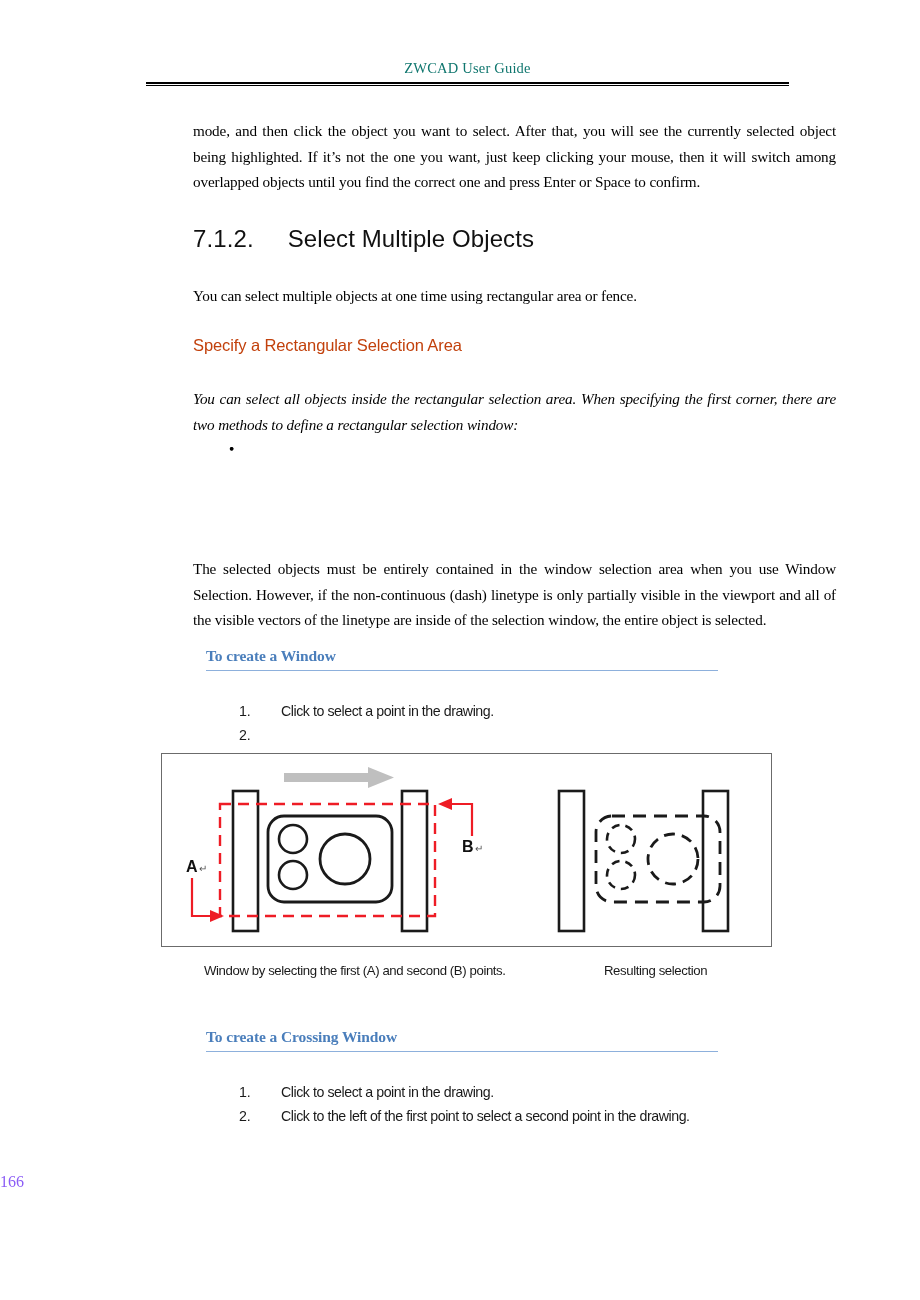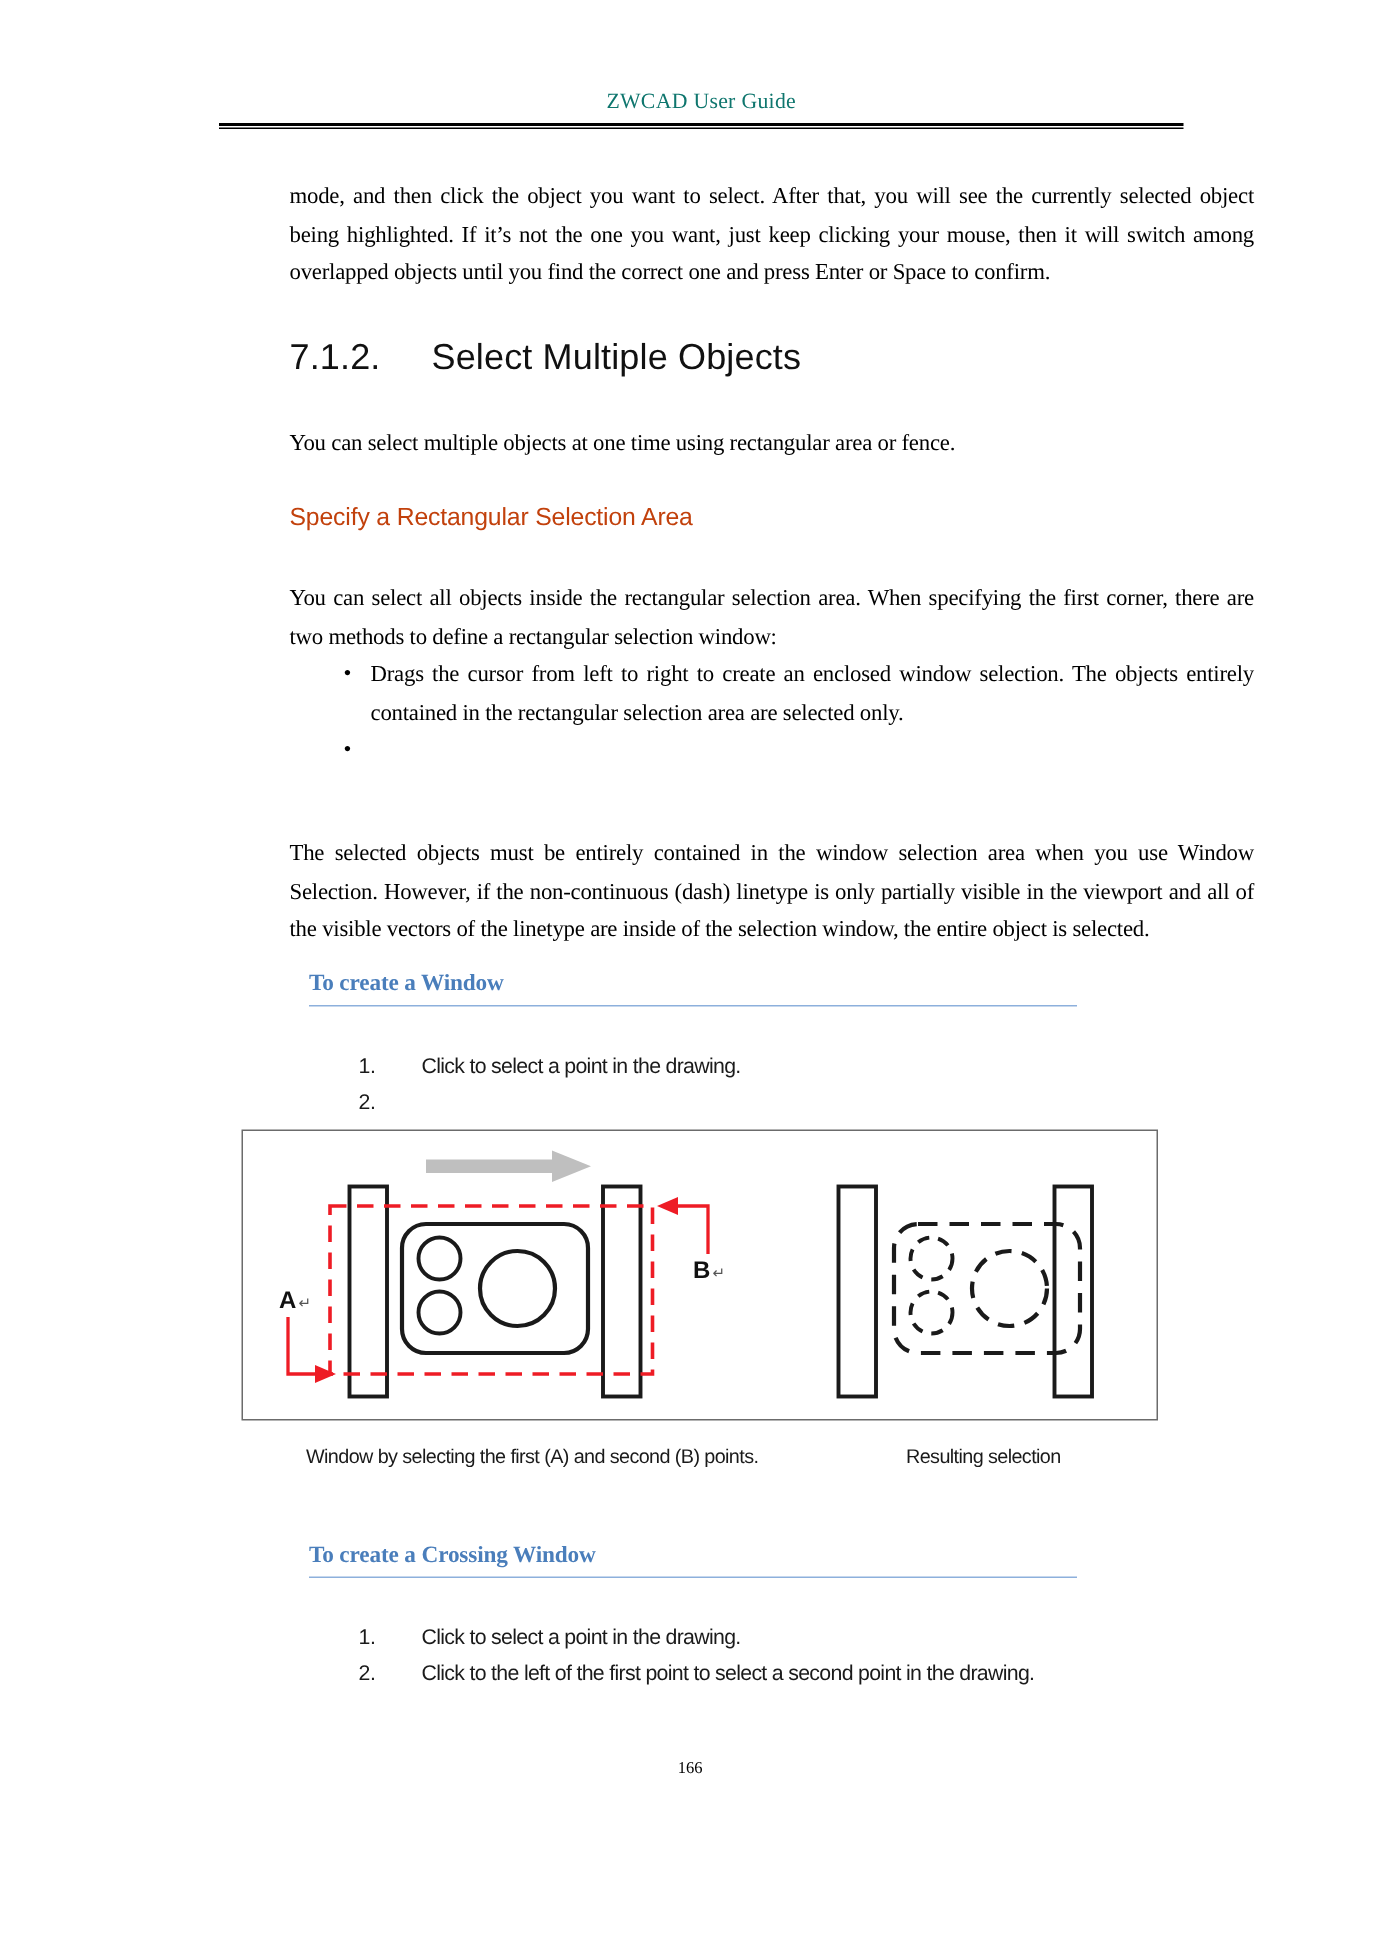--- a/index.html
+++ b/index.html
@@ -169,24 +169,24 @@
   }
   .caption-left  { left: 43px;  top: 0; }
   .caption-right { left: 443px; top: 0; }
 
   
   .page-number {
     position: absolute;
     left: 0;
     top: 1173px;
     width: 920px;
-    text-align: center;
-    font-family: "Liberation Serif", serif;
-    font-size: 11px;
-    color: #000000;
+    text-align: left;
+    font-family: "Liberation Serif", serif;
+    font-size: 16px;
+    color: #8b5cf6;
   }
 </style>
 </head>
 <body>
 
 <div class="page-header">
   <div class="header-title">ZWCAD User Guide</div>
   <div class="header-rule-thick"></div>
   <div class="header-rule-thin"></div>
 </div>
@@ -200,29 +200,28 @@
 </div>
 
 <div class="content" style="top:283px;">
   <p class="body-par">You can select multiple objects at one time using rectangular area or fence.</p>
 </div>
 
 <div class="content" style="top:336px;">
   <div class="h3-heading">Specify a Rectangular Selection Area</div>
 </div>
 
-<div class="content" style="top:386px;">
+<div class="content" style="top:386px;font-style:italic;">
   <p class="body-par">You can select all objects inside the rectangular selection area. When specifying the first corner, there are two methods to define a rectangular selection window:</p>
 </div>
 
 <div class="content" style="top:437px;">
   <ul class="bullets">
     <li>
       <span class="bullet-dot">•</span>
-      <span>Drags the cursor from left to right to create an enclosed window selection. The objects entirely contained in the rectangular selection area are selected only.</span>
     </li>
     <li>
       <span class="bullet-dot">•</span>
     </li>
   </ul>
 </div>
 
 <div class="content" style="top:556px;">
   <p class="body-par">The selected objects must be entirely contained in the window selection area when you use Window Selection. However, if the non-continuous (dash) linetype is only partially visible in the viewport and all of the visible vectors of the linetype are inside of the selection window, the entire object is selected.</p>
 </div>

